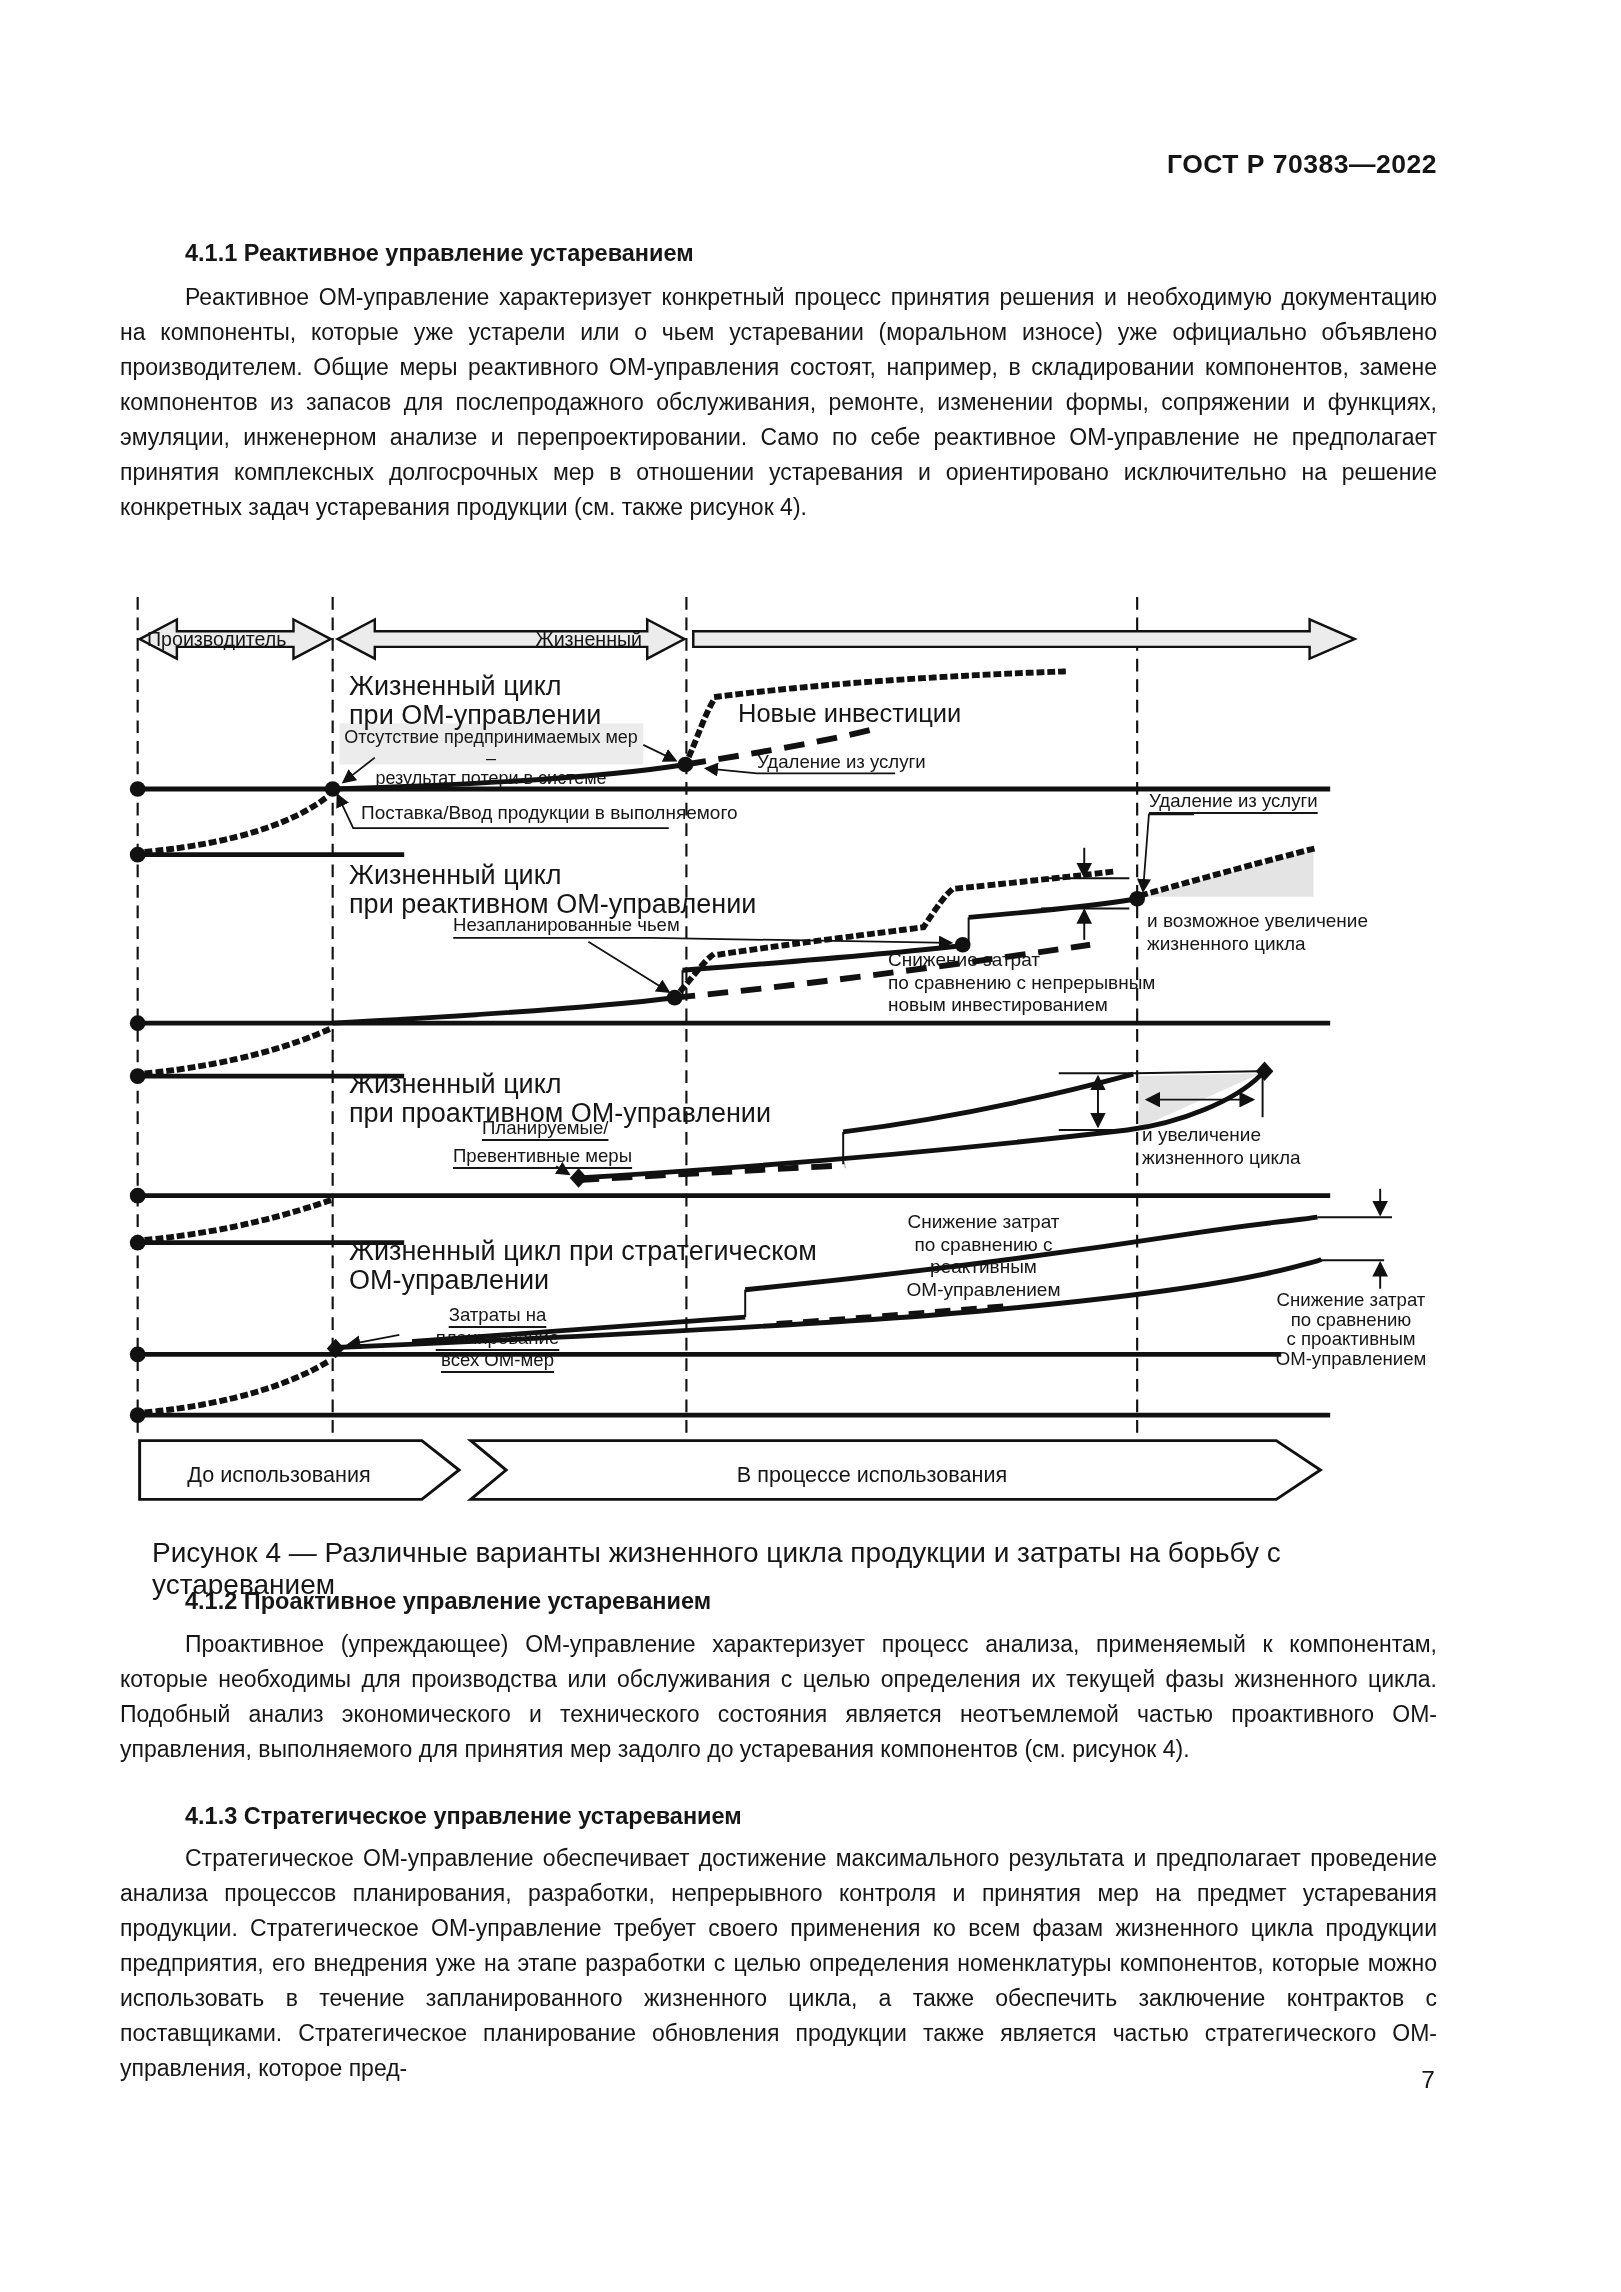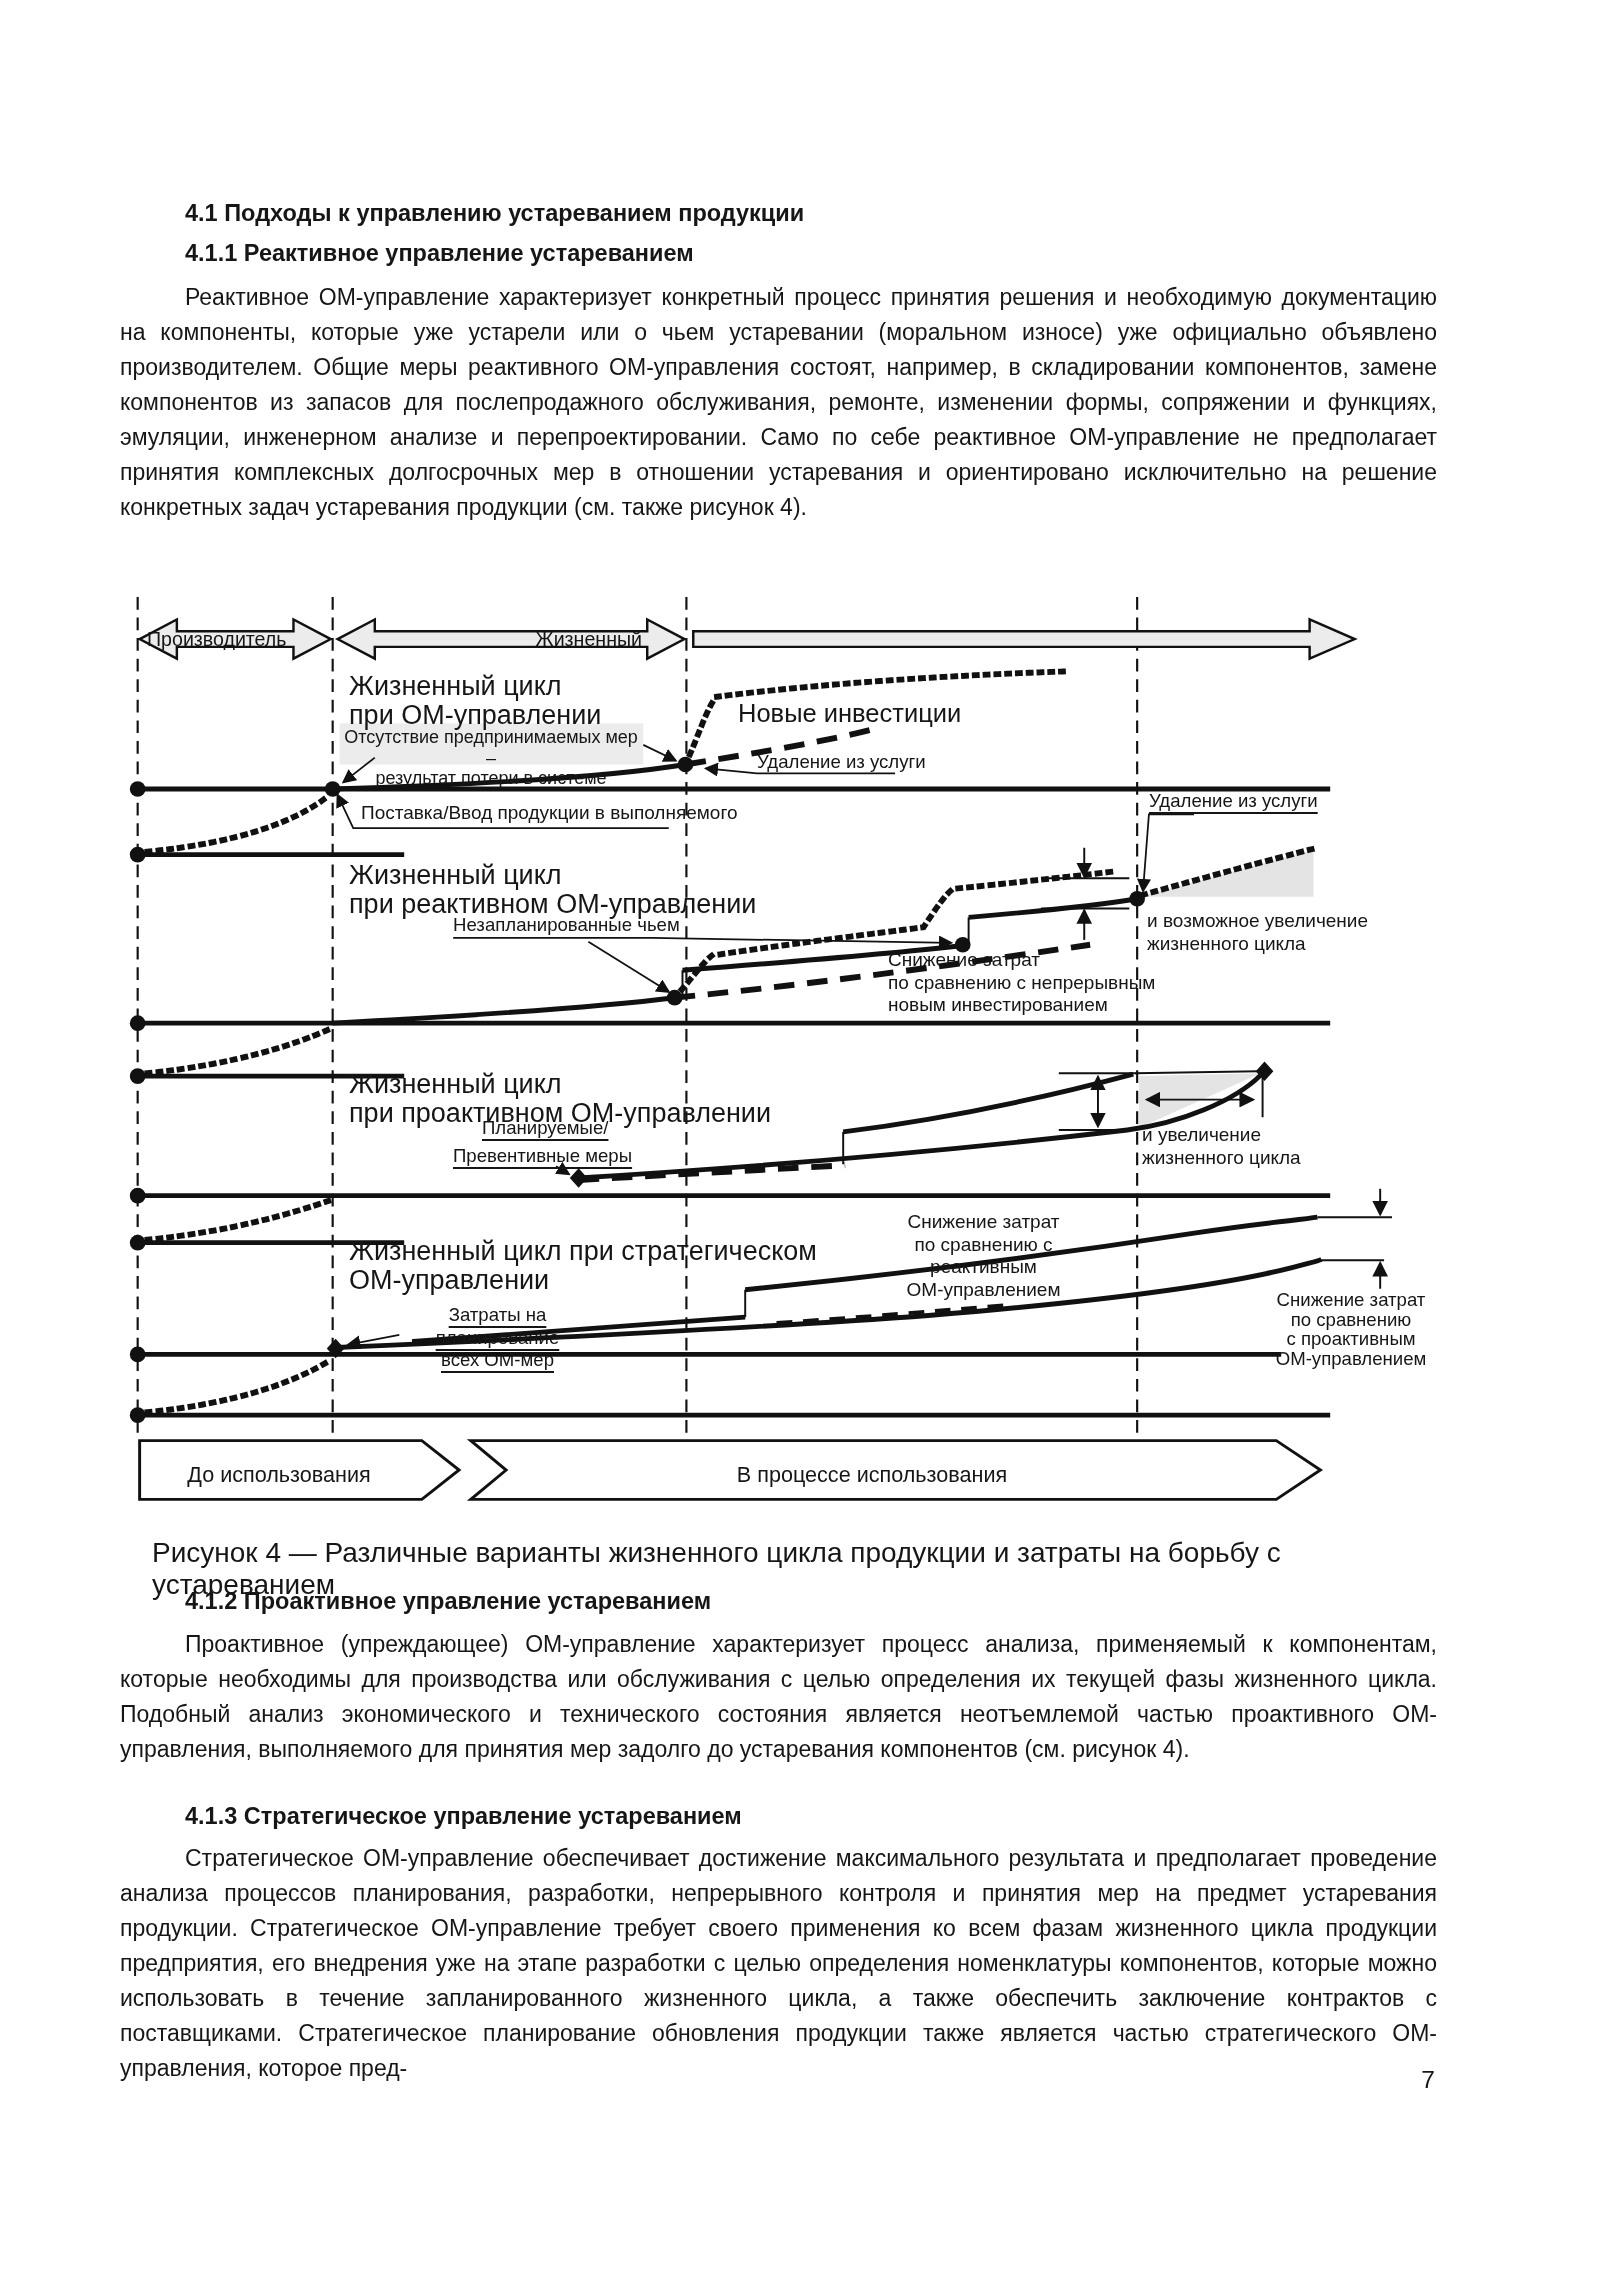--- a/index.html
+++ b/index.html
@@ -27,22 +27,22 @@
   .bandlbl{font-size:19.6px;}
   .banlbl{font-size:21.6px;text-align:center;}
   svg{position:absolute;left:118px;top:593px;}
   svg *{vector-effect:none;}
 </style>
 </head>
 <body>
 
 <div class="page">
 
-
-  <div class="h-sec" style="top:200px">4.1  Подходы к управлению устареванием продукции</div>
+  <div class="hdr">ГОСТ Р 70383—2022</div>
+
   <div class="h-sec" style="top:240px">4.1.1  Реактивное управление устареванием</div>
   <div class="para" style="top:280px">Реактивное ОМ-управление характеризует конкретный процесс принятия решения и необходимую документацию на компоненты, которые уже устарели или о чьем устаревании (моральном износе) уже официально объявлено производителем. Общие меры реактивного ОМ-управления состоят, например, в складировании компонентов, замене компонентов из запасов для послепродажного обслуживания, ремонте, изменении формы, сопряжении и функциях, эмуляции, инженерном анализе и перепроектировании. Само по себе реактивное ОМ-управление не предполагает принятия комплексных долгосрочных мер в отношении устаревания и ориентировано исключительно на решение конкретных задач устаревания продукции (см. также рисунок 4).</div>
 
   <svg width="1274" height="926" viewBox="0 0 1300 945">
     <defs>
       <marker id="ah" viewBox="0 0 10 10" refX="8.5" refY="5" markerWidth="8" markerHeight="8" orient="auto-start-reverse">
         <path d="M0,0 L10,5 L0,10 z" fill="#111"></path>
       </marker>
     </defs>
 

